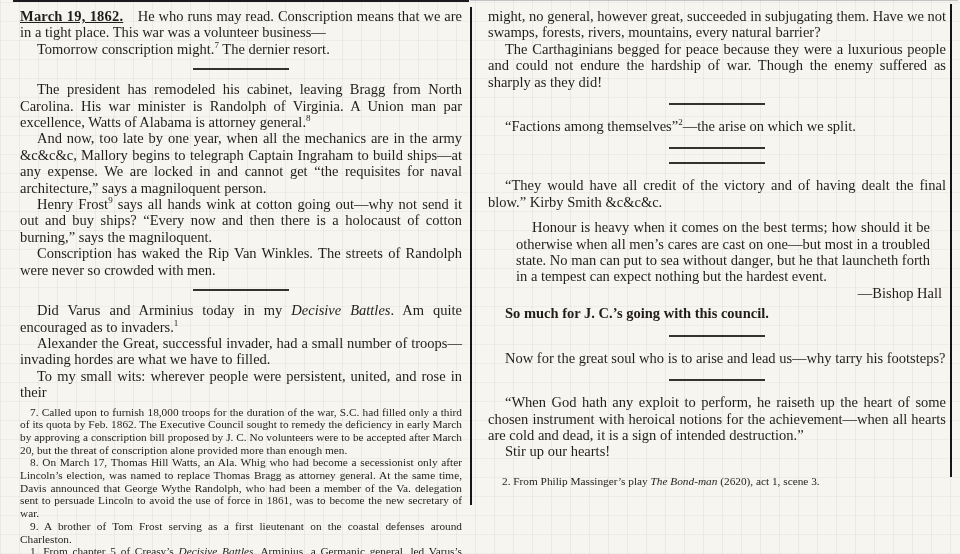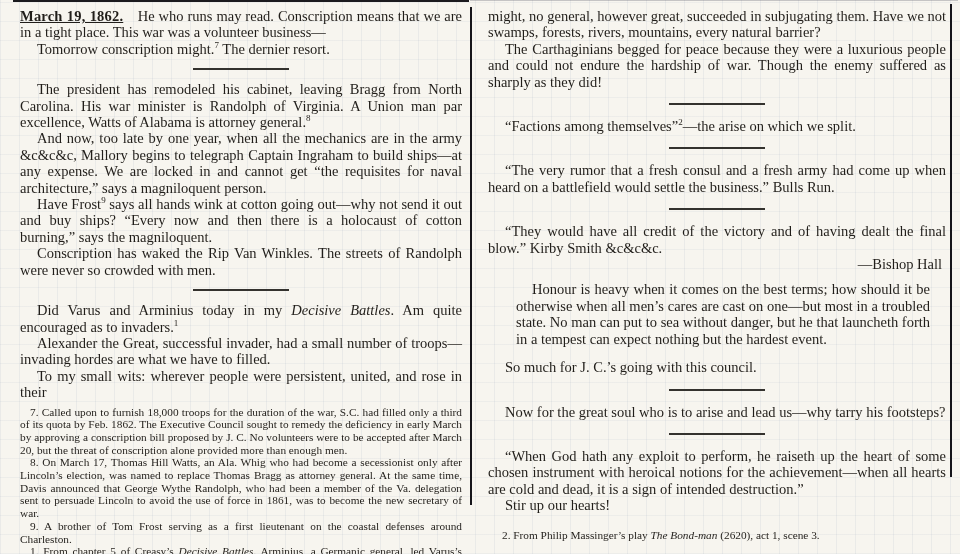--- a/index.html
+++ b/index.html
@@ -10,21 +10,21 @@
       repeating-linear-gradient(90deg, rgba(120,140,170,0.10) 0 1px, transparent 1px 19px),
       repeating-linear-gradient(0deg, rgba(120,140,170,0.08) 0 1px, transparent 1px 19px);
     font-family:"Liberation Serif","DejaVu Serif",serif;
     color:#211e1a;
   }
   .page{position:absolute;top:0;box-sizing:border-box;}
   #left-page{left:0;width:470px;padding:8px 8px 0 20px;}
   #right-page{left:480px;width:480px;padding:8px 14px 0 8px;}
   .para{margin:0;text-align:justify;font-size:14.5px;line-height:16.4px;}
   .ind{text-indent:17px;}
-  .sp{margin-top:12px;}
+  .sp{margin-top:4px;font-weight:bold;}
   .bq{margin:9px 16px 0 28px;text-indent:16px;}
   .ar{text-align:right;margin-right:4px;text-indent:0;}
   .b{font-weight:bold;letter-spacing:0.2px;text-decoration:underline;}
   .i{font-style:italic;}
   sup{font-size:9px;line-height:0;vertical-align:super;}
   .rule{width:96px;height:2px;background:#34322e;margin:11px auto;}
   #right-page .rule{margin:13px auto;}
   .footnotes{margin-top:5px;}
   .fn{margin:0;text-align:justify;font-size:11.3px;line-height:12.7px;text-indent:10px;}
   #right-page .footnotes{margin-top:15px;}
@@ -37,44 +37,43 @@
 </style>
 </head>
 <body>
 
 <div id="left-page" class="page">
     <p class="para"><span class="b">March 19, 1862.</span><span>  He who runs may read. Conscription means that we are in a tight place. This war was a volunteer business—</span></p>
     <p class="para ind"><span>Tomorrow conscription might.</span><sup>7</sup><span> The dernier resort.</span></p>
     <div class="rule"></div>
     <p class="para ind"><span>The president has remodeled his cabinet, leaving Bragg from North Carolina. His war minister is Randolph of Virginia. A Union man par excellence, Watts of Alabama is attorney general.</span><sup>8</sup></p>
     <p class="para ind"><span>And now, too late by one year, when all the mechanics are in the army &amp;c&amp;c&amp;c, Mallory begins to telegraph Captain Ingraham to build ships—at any expense. We are locked in and cannot get “the requisites for naval architecture,” says a magniloquent person.</span></p>
-    <p class="para ind"><span>Have Frost</span><sup>9</sup><span> says all hands wink at cotton going out—why not send it out and buy ships? “Every now and then there is a holocaust of cotton burning,” says the magniloquent.</span></p>
+    <p class="para ind"><span>Henry Frost</span><sup>9</sup><span> says all hands wink at cotton going out—why not send it out and buy ships? “Every now and then there is a holocaust of cotton burning,” says the magniloquent.</span></p>
     <p class="para ind"><span>Conscription has waked the Rip Van Winkles. The streets of Randolph were never so crowded with men.</span></p>
     <div class="rule"></div>
     <p class="para ind"><span>Did Varus and Arminius today in my </span><span class="i">Decisive Battles</span><span>. Am quite encouraged as to invaders.</span><sup>1</sup></p>
     <p class="para ind"><span>Alexander the Great, successful invader, had a small number of troops—invading hordes are what we have to filled.</span></p>
     <p class="para ind"><span>To my small wits: wherever people were persistent, united, and rose in their</span></p>
     <div class="footnotes">
       <p class="fn"><span>7. Called upon to furnish 18,000 troops for the duration of the war, S.C. had filled only a third of its quota by Feb. 1862. The Executive Council sought to remedy the deficiency in early March by approving a conscription bill proposed by J. C. No volunteers were to be accepted after March 20, but the threat of conscription alone provided more than enough men.</span></p>
       <p class="fn"><span>8. On March 17, Thomas Hill Watts, an Ala. Whig who had become a secessionist only after Lincoln’s election, was named to replace Thomas Bragg as attorney general. At the same time, Davis announced that George Wythe Randolph, who had been a member of the Va. delegation sent to persuade Lincoln to avoid the use of force in 1861, was to become the new secretary of war.</span></p>
       <p class="fn"><span>9. A brother of Tom Frost serving as a first lieutenant on the coastal defenses around Charleston.</span></p>
       <p class="fn"><span>1. From chapter 5 of Creasy’s </span><span class="i">Decisive Battles</span><span>. Arminius, a Germanic general, led Varus’s Roman legions far into rebel territory, then surrounded and defeated them. The references to Alexander and the Carthaginians are from chapters 3 and 4 of the same work.</span></p>
     </div>
   </div>
 <div id="right-page" class="page">
     <p class="para"><span>might, no general, however great, succeeded in subjugating them. Have we not swamps, forests, rivers, mountains, every natural barrier?</span></p>
     <p class="para ind"><span>The Carthaginians begged for peace because they were a luxurious people and could not endure the hardship of war. Though the enemy suffered as sharply as they did!</span></p>
     <div class="rule"></div>
     <p class="para ind"><span>“Factions among themselves”</span><sup>2</sup><span>—the arise on which we split.</span></p>
     <div class="rule"></div>
-    <p class="para ind"><span>“The very rumor that a fresh consul and a fresh army had come up when heard on a battlefield would settle the business.” Bulls Run.</span></p>
     <div class="rule"></div>
     <p class="para ind"><span>“They would have all credit of the victory and of having dealt the final blow.” Kirby Smith &amp;c&amp;c&amp;c.</span></p>
+    <p class="para bq"><span>Honour is heavy when it comes on the best terms; how should it be otherwise when all men’s cares are cast on one—but most in a troubled state. No man can put to sea without danger, but he that launcheth forth in a tempest can expect nothing but the hardest event.</span></p>
     <p class="para ar"><span>—Bishop Hall</span></p>
-    <p class="para bq"><span>Honour is heavy when it comes on the best terms; how should it be otherwise when all men’s cares are cast on one—but most in a troubled state. No man can put to sea without danger, but he that launcheth forth in a tempest can expect nothing but the hardest event.</span></p>
     <p class="para ind sp"><span>So much for J. C.’s going with this council.</span></p>
     <div class="rule"></div>
     <p class="para ind"><span>Now for the great soul who is to arise and lead us—why tarry his footsteps?</span></p>
     <div class="rule"></div>
     <p class="para ind"><span>“When God hath any exploit to perform, he raiseth up the heart of some chosen instrument with heroical notions for the achievement—when all hearts are cold and dead, it is a sign of intended destruction.”</span></p>
     <p class="para ind"><span>Stir up our hearts!</span></p>
     <div class="footnotes">
       <p class="fn"><span>2. From Philip Massinger’s play </span><span class="i">The Bond-man</span><span> (2620), act 1, scene 3.</span></p>
     </div>
   </div>

